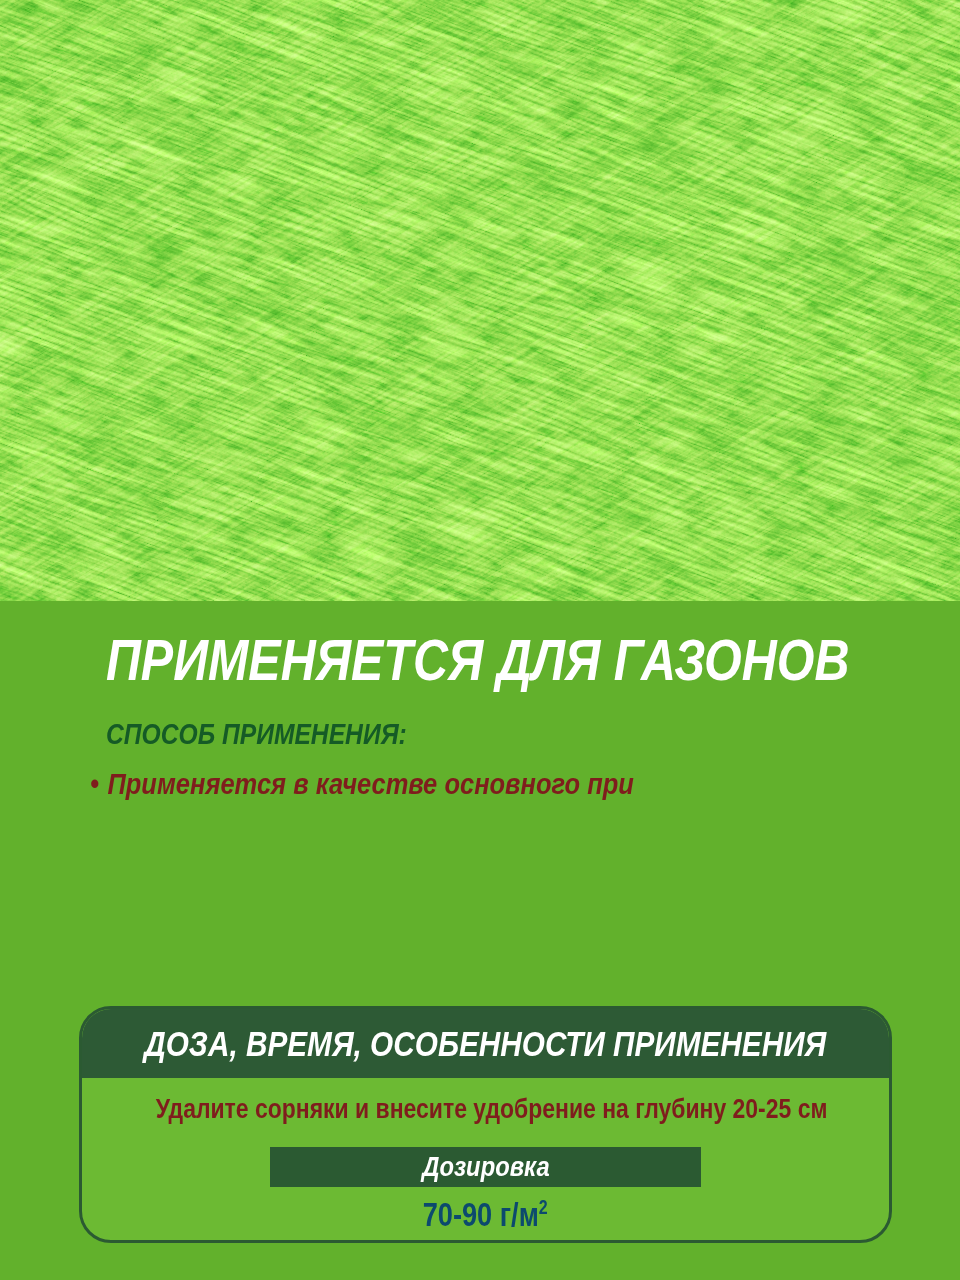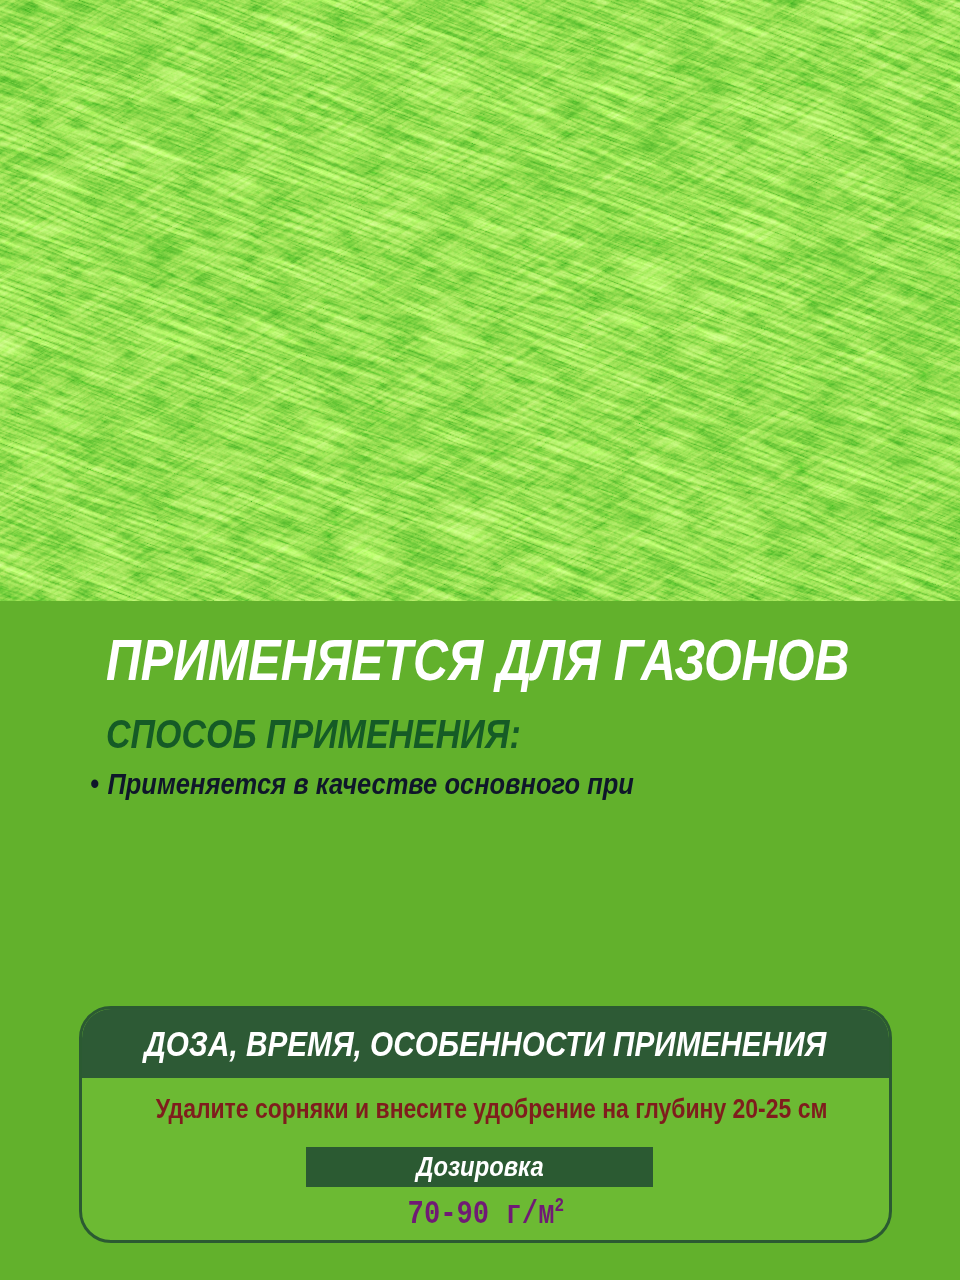--- a/index.html
+++ b/index.html
@@ -18,52 +18,52 @@
   
   .cond-l{display:inline-block;white-space:nowrap;transform:scaleX(0.85);transform-origin:0 50%;}
   .cond-c{display:inline-block;white-space:nowrap;transform:scaleX(0.85);transform-origin:50% 50%;}
 
   .headline{
     position:absolute;left:102px;top:29px;
     color:#ffffff;font-style:italic;font-weight:700;font-size:57px;line-height:60px;
   }
   .subhead{
     position:absolute;left:102px;top:112px;
-    color:#155b26;font-style:italic;font-weight:700;font-size:40px;line-height:42px;
+    color:#155b26;font-style:italic;font-weight:700;font-size:29px;line-height:42px;
   }
   .bullets{
     position:absolute;left:86px;top:165px;width:810px;
-    color:#0f172a;font-style:italic;font-weight:700;font-size:30px;line-height:35px;
+    color:#7f1d1d;font-style:italic;font-weight:700;font-size:30px;line-height:35px;
   }
   .bullet-para{margin:0 0 12px 0;}
   .bullet-line{white-space:nowrap;}
   .bullet-dot{margin-right:10px;}
 
   .panel{
     position:absolute;left:75px;top:405px;width:807px;height:231px;
     background:#6cba33;border:3px solid #2b5a32;border-radius:32px;overflow:hidden;
   }
   .panel-header{
     position:absolute;left:0;top:0;width:100%;height:69px;
     background:#2d5a35;color:#ffffff;text-align:center;
     font-style:italic;font-weight:700;font-size:35px;line-height:69px;
   }
   .instruction{
     position:absolute;left:0;top:84px;width:100%;text-align:center;
     color:#7f1d1d;font-weight:700;font-size:28px;line-height:32px;
   }
   .instruction .cond-c{transform:scaleX(0.82);}
   .dosage-bar{
-    position:absolute;left:188px;top:138px;width:347px;height:40px;
+    position:absolute;left:188px;top:138px;width:431px;height:40px;
     background:#2b5a32;color:#ffffff;text-align:center;
-    font-style:italic;font-weight:700;font-size:28px;line-height:40px;margin-left:36px;
+    font-style:italic;font-weight:700;font-size:28px;line-height:40px;
   }
   .dosage-value{
     position:absolute;left:0;top:186px;width:100%;text-align:center;
-    color:#701a75;font-weight:700;font-size:34px;line-height:38px;font-family:Liberation Mono, monospace;
+    color:#0c4a6e;font-weight:700;font-size:34px;line-height:38px;
   }
   .dosage-value .cond-c{transform:scaleX(0.8);}
   .dosage-value sup{font-size:20px;vertical-align:super;line-height:0;}
 </style>
 </head>
 <body>
 
 <div class="photo">
   <svg width="960" height="601" viewBox="0 0 960 601" xmlns="http://www.w3.org/2000/svg">
     <defs>

